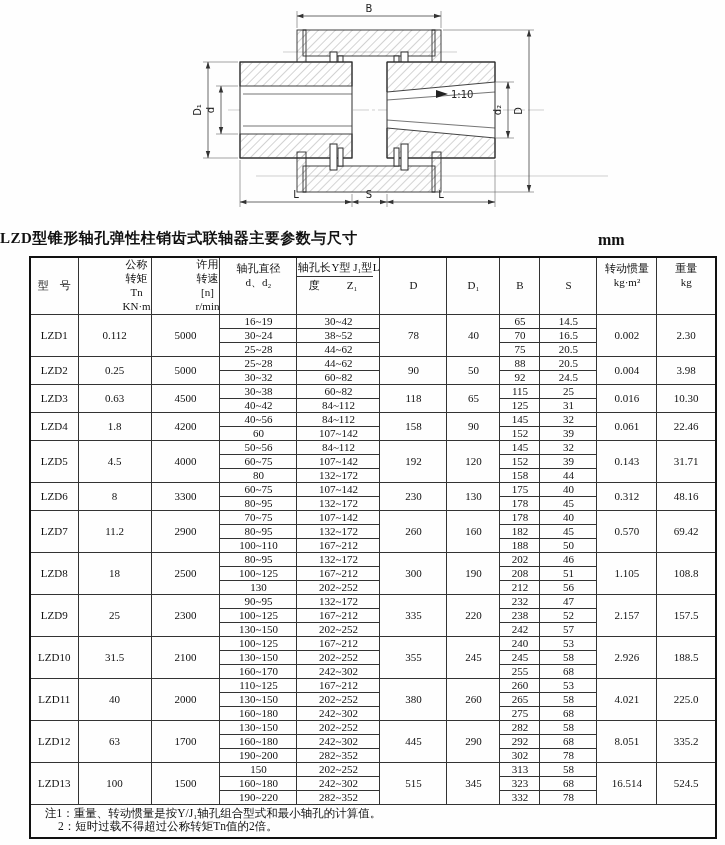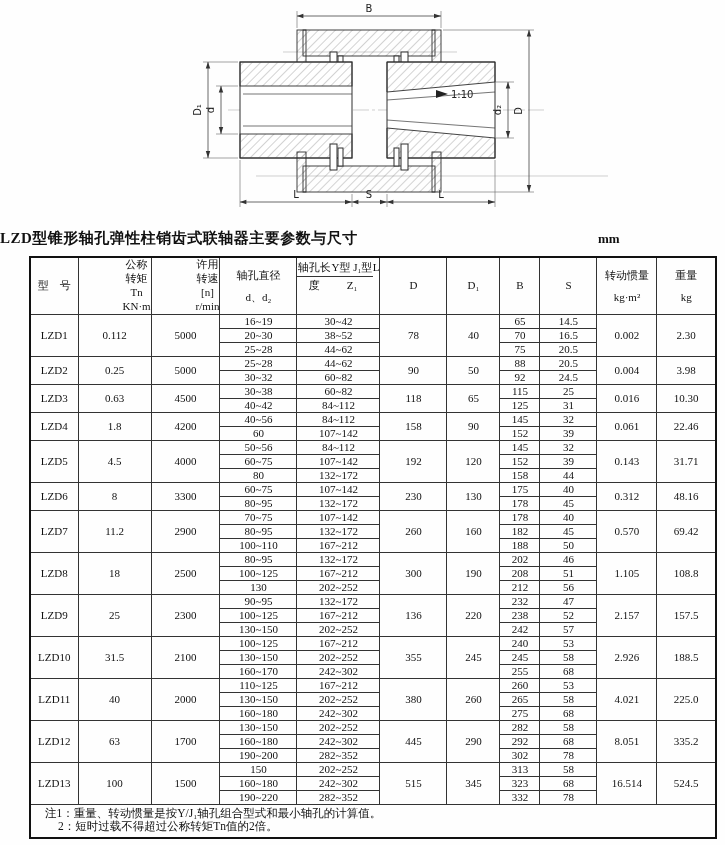--- a/index.html
+++ b/index.html
@@ -8,32 +8,32 @@
   svg.drawing{position:absolute;top:0;left:0;}
   svg .outline{fill:#fff;stroke:#2e2e2e;stroke-width:1;}
   svg .hatched{fill:url(#hatch);stroke:#2e2e2e;stroke-width:0.9;}
   svg .thin{stroke:#3a3a3a;stroke-width:0.7;fill:none;}
   svg .dim{stroke:#444;stroke-width:0.8;fill:none;}
   svg .ext{stroke:#666;stroke-width:0.6;fill:none;}
   svg .faint{stroke:#bbb;stroke-width:0.7;fill:none;}
   svg text{font-family:"DejaVu Sans",sans-serif;font-size:10px;fill:#222;}
   .title-row{position:absolute;top:229px;left:0;width:725px;text-align:left;}
   .title{font-size:15px;font-weight:bold;letter-spacing:0.5px;}
-  .unit{position:absolute;top:2px;left:598px;font-size:13px;font-weight:600;}
+  .unit{position:absolute;top:2px;left:598px;font-size:16px;font-weight:600;}
   .tbl-wrap{position:absolute;top:256px;left:29px;}
   table.params{border-collapse:collapse;table-layout:fixed;border:2px solid #111;
                font-size:11px;color:#111;}
   table.params th,table.params td{border-left:1px solid #333;border-bottom:1px solid #333;
                padding:0;text-align:center;vertical-align:middle;font-weight:normal;}
   table.params thead th{height:56px;font-size:11px;line-height:1.25;}
   table.params tbody td{height:13px;line-height:13px;white-space:nowrap;}
   td.lt{border-bottom:1px solid #999;}
   .hstack{display:flex;flex-direction:column;justify-content:space-around;height:100%;margin-left:44px;}
-  .hsb{display:flex;flex-direction:column;justify-content:center;height:100%;
-       padding:4px 0 3px 0;box-sizing:border-box;gap:8px;}
+  .hsb{display:flex;flex-direction:column;justify-content:flex-start;height:100%;
+       padding:4px 0 3px 0;box-sizing:border-box;}
   .len-head{display:flex;flex-direction:row;height:100%;}
   .len-head div{box-sizing:border-box;height:19px;line-height:18px;}
   .len-head div:nth-child(1),.len-head div:nth-child(2){border-bottom:1px solid #333;}
   .len-head div:nth-child(3){height:18px;}
   tr.notes-row td{height:auto;text-align:left;font-size:11.5px;line-height:15px;
                   padding:2px 4px 4px 0;border-left:none;}
   .note1{padding-left:14px;}
   .note2{padding-left:27px;}
 </style>
 </head>
@@ -238,21 +238,21 @@
             <td class="lt">16~19</td>
             <td class="lt">30~42</td>
             <td rowspan="3">78</td>
             <td rowspan="3">40</td>
             <td class="lt">65</td>
             <td class="lt">14.5</td>
             <td rowspan="3">0.002</td>
             <td rowspan="3">2.30</td>
           </tr>
           <tr>
-            <td class="lt">20~30</td>
+            <td class="lt">30~24</td>
             <td class="lt">38~52</td>
             <td class="lt">70</td>
             <td class="lt">16.5</td>
           </tr>
           <tr>
             <td>25~28</td>
             <td>44~62</td>
             <td>75</td>
             <td>20.5</td>
           </tr>
@@ -406,21 +406,21 @@
             <td>202~252</td>
             <td>212</td>
             <td>56</td>
           </tr>
           <tr>
             <td rowspan="3">LZD9</td>
             <td rowspan="3">25</td>
             <td rowspan="3">2300</td>
             <td class="lt">90~95</td>
             <td class="lt">132~172</td>
-            <td rowspan="3">136</td>
+            <td rowspan="3">335</td>
             <td rowspan="3">220</td>
             <td class="lt">232</td>
             <td class="lt">47</td>
             <td rowspan="3">2.157</td>
             <td rowspan="3">157.5</td>
           </tr>
           <tr>
             <td class="lt">100~125</td>
             <td class="lt">167~212</td>
             <td class="lt">238</td>

